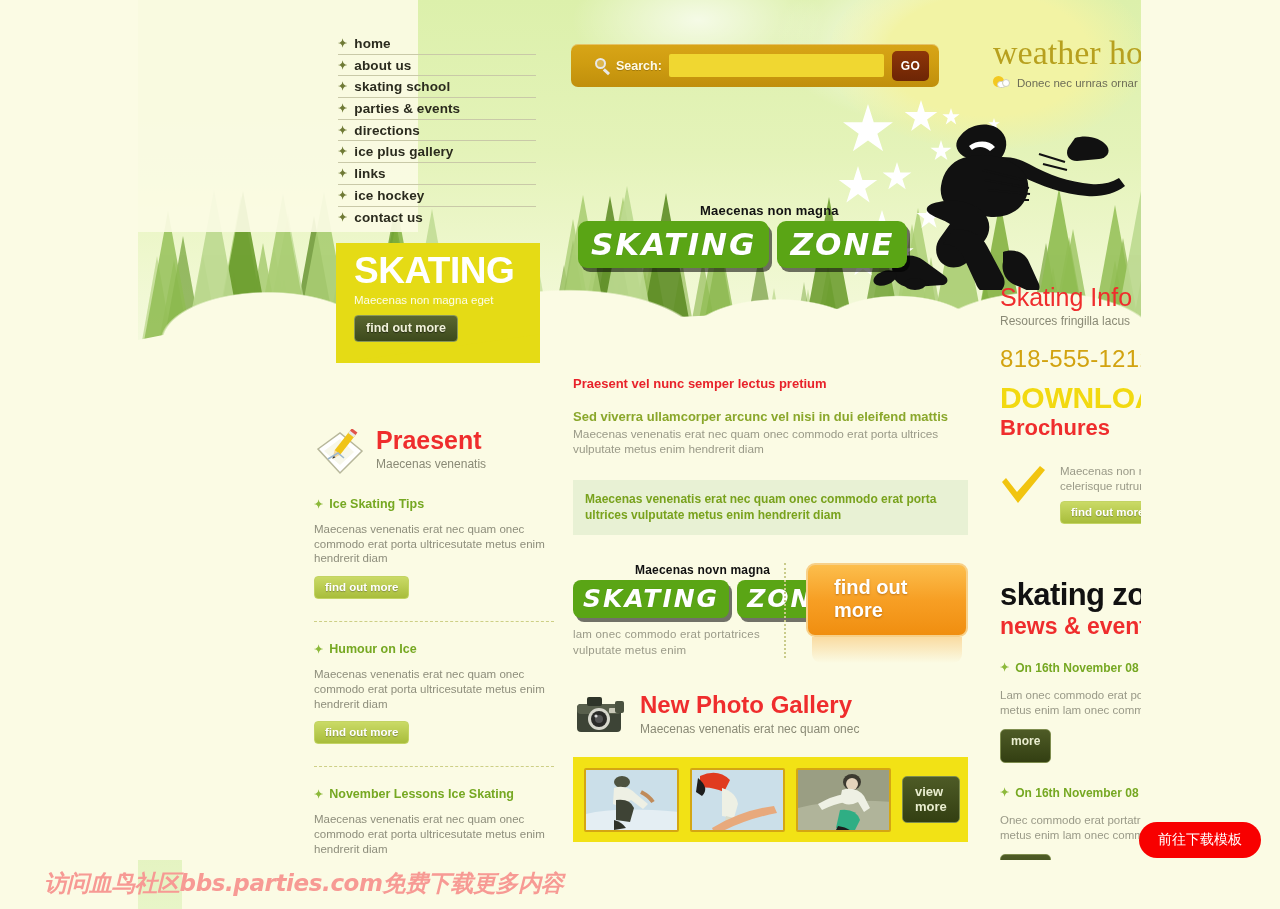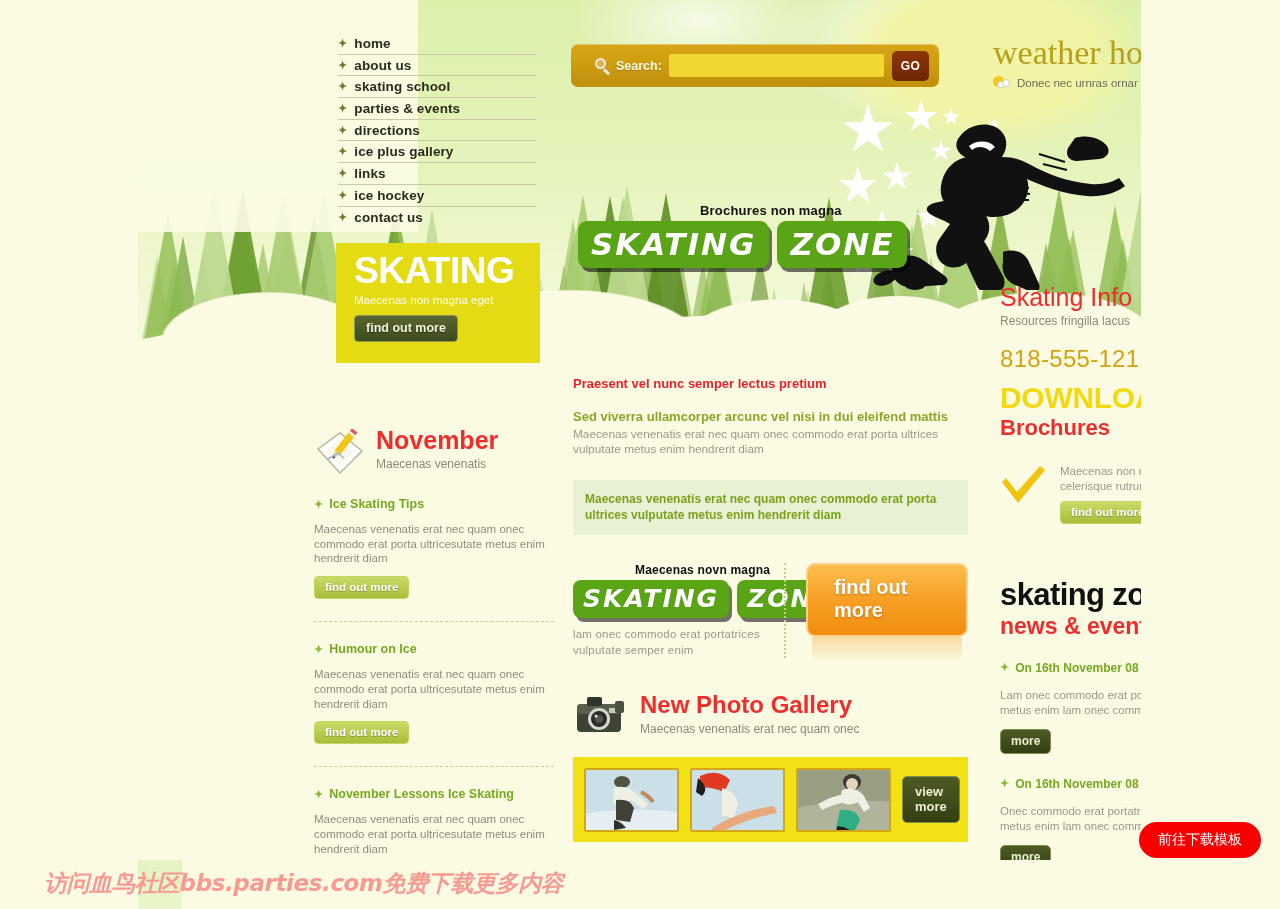--- a/index.html
+++ b/index.html
@@ -212,21 +212,21 @@
     background:linear-gradient(to bottom,#cada66,#a8bd3b);
     color:#ffffff; font-size:11.5px; font-weight:bold;
     padding:4px 10px 5px 10px; border-radius:4px;
     border:1px solid #c3d463; cursor:pointer;
     text-shadow:0 1px 1px rgba(120,130,60,.8);
   }
   .btn-darkgreen {
     display:inline-block;
     background:linear-gradient(to bottom,#4e5b26,#333f12);
     color:#e9edcf; font-size:12px; font-weight:bold;
-    padding:4px 10px 5px 10px; border-radius:5px;
+    padding:4px 10px 14px 10px; border-radius:5px;
     border:1px solid #7e8c4e; cursor:pointer;
   }
   .btn-orange {
     display:inline-block;
     background:linear-gradient(to bottom,#fcbe4d 0%, #f79f24 50%, #f08e10 100%);
     color:#ffffff; font-size:20px; font-weight:bold;
     padding:11px 26px 13px 26px; border-radius:9px;
     border:2px solid #f7d089; cursor:pointer;
     text-shadow:0 1px 2px rgba(150,80,0,.55);
   }
@@ -517,21 +517,21 @@
         <span class="sun-cloud">
           <span class="s"></span>
             <span class="c1"></span>
             <span class="c2"></span>
         </span>
         <span>Donec nec urnras ornar</span>
       </div>
     </div>
 
     <div class="hero-logo">
-      <div class="hero-kicker">Brochures non magna</div>
+      <div class="hero-kicker">Maecenas non magna</div>
       <div class="sz-logo sz-lg">
         <span class="sz-word">SKATING</span>
         <span class="sz-word">ZONE</span>
       </div>
     </div>
 
     <div id="promo-shape-fix"></div>
     <div id="promo">
       <div class="promo-title">SKATING</div>
       <div class="promo-sub">Maecenas non magna eget</div>
@@ -548,21 +548,21 @@
           <g transform="rotate(38 34 14)">
             <rect x="28" y="2" width="7" height="26" fill="#f0c419"></rect>
             <rect x="28" y="2" width="7" height="4" fill="#e8e8e8"></rect>
             <rect x="28" y="0" width="7" height="3" fill="#e0534a"></rect>
             <polygon points="28,28 35,28 31.5,36" fill="#f5d79a"></polygon>
             <polygon points="30,33 33,33 31.5,36" fill="#333"></polygon>
           </g>
           <path d="M14 30 l10 -6 l6 5" stroke="#9db8cf" stroke-width="1.6" fill="none"></path>
         </svg>
         <div class="res-titles">
-          <div class="res-title">November</div>
+          <div class="res-title">Praesent</div>
           <div class="res-sub">Maecenas venenatis</div>
         </div>
       </div>
       <div id="res-items">
           <div class="res-item"><div class="res-item-head">
               <span class="arrow">✦</span>
               <span>Ice Skating Tips</span>
             </div><div class="res-item-body">Maecenas venenatis erat nec quam onec commodo erat porta ultricesutate metus enim hendrerit diam</div><span class="btn-olive">find out more</span></div>
           <div class="dashed"></div>
           <div class="res-item"><div class="res-item-head">
@@ -586,21 +586,21 @@
       <div class="why-p">Maecenas venenatis erat nec quam onec commodo erat porta ultrices vulputate metus enim hendrerit diam</div>
       <div class="green-box">Maecenas venenatis erat nec quam onec commodo erat porta ultrices vulputate metus enim hendrerit diam</div>
 
       <div class="zone-row">
         <div class="zone-left">
           <div class="hero-kicker">Maecenas novn magna</div>
           <div class="sz-logo sz-sm">
             <span class="sz-word">SKATING</span>
             <span class="sz-word">ZONE</span>
           </div>
-          <div class="zone-caption">lam onec commodo erat portatrices vulputate semper enim</div>
+          <div class="zone-caption">lam onec commodo erat portatrices vulputate metus enim</div>
         </div>
         <div class="zone-divider"></div>
         <div class="btn-orange-wrap">
           <span class="btn-orange">find out more</span>
           <span class="reflect"></span>
         </div>
       </div>
 
       <div class="gallery-head">
         <svg class="camera-icon" viewBox="0 0 55 45" xmlns="http://www.w3.org/2000/svg">

